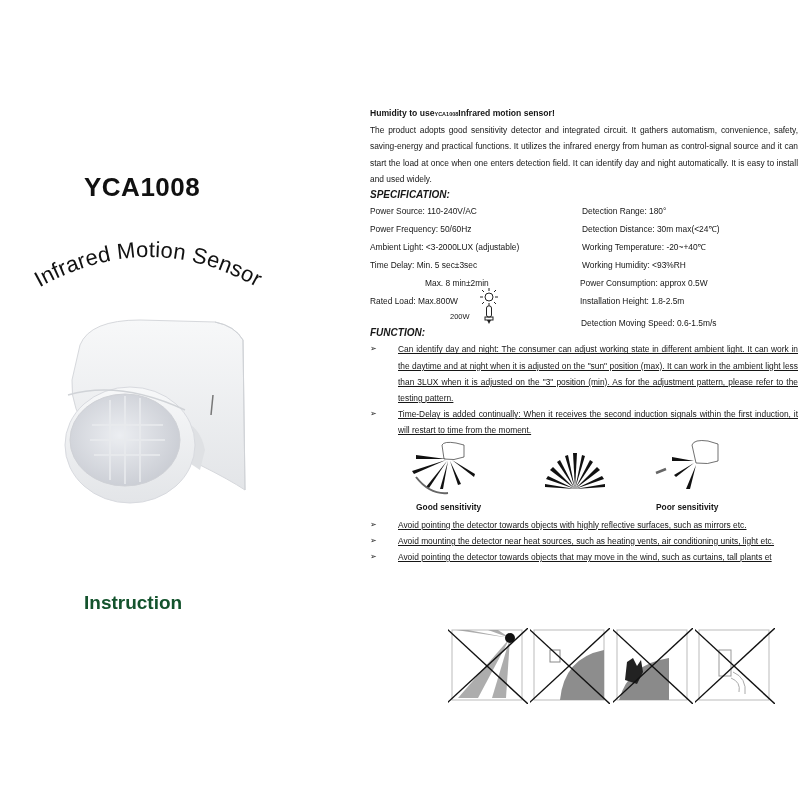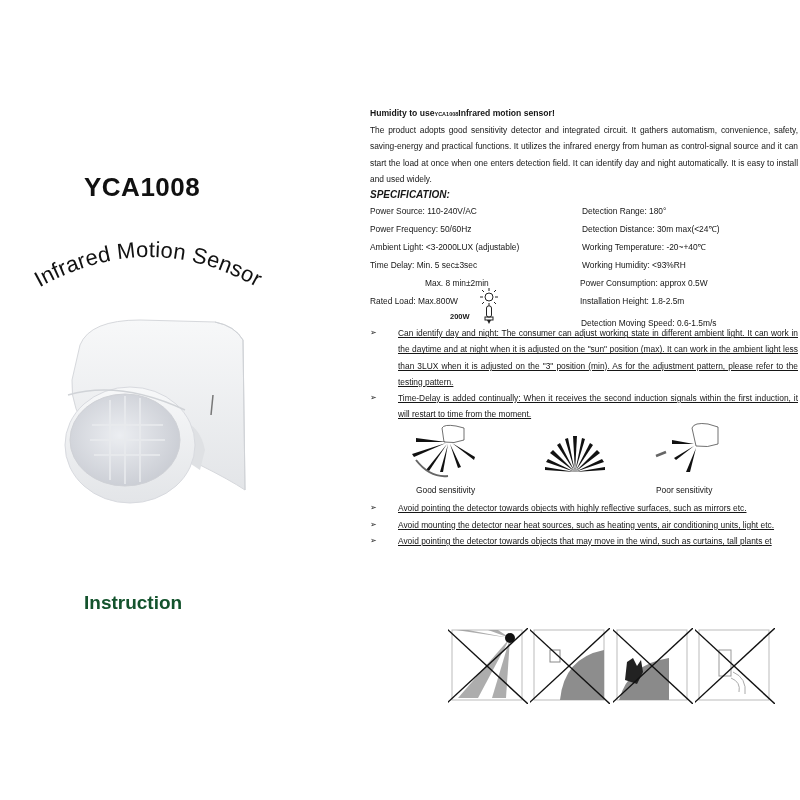--- a/index.html
+++ b/index.html
@@ -23,21 +23,21 @@
 
     .spec { position: relative; height: 122px; }
     .spec-row { position: absolute; white-space: nowrap; }
     .spec-left { left: 0; }
     .spec-right { left: 212px; }
 
     .bullet { display: flex; }
     .bullet .arrow { width: 28px; flex: none; font-size: 8px; }
     .bullet .txt { flex: 1; text-align: justify; text-align-last: left; text-decoration: underline; }
 
-    .sens { position: relative; height: 78px; }
+    .sens { position: relative; height: 78px; font-weight: bold; }
     .sens .lbl { position: absolute; top: 60px; font-size: 8.4px; }
 
     .bold-line { font-weight: bold; font-size: 8.6px; }
 
     .pics { position: absolute; left: 448px; top: 628px; width: 340px; height: 80px; }
     .pic { position: absolute; top: 0; width: 80px; height: 76px; }
   </style>
 </head>
 <body>
 
@@ -107,36 +107,37 @@
         <line x1="9" y1="0" x2="9" y2="3"></line>
           <line x1="9" y1="15" x2="9" y2="18"></line>
         <line x1="0" y1="9" x2="3" y2="9"></line>
           <line x1="15" y1="9" x2="18" y2="9"></line>
         <line x1="2" y1="2" x2="4" y2="4"></line>
           <line x1="14" y1="14" x2="16" y2="16"></line>
         <line x1="16" y1="2" x2="14" y2="4"></line>
           <line x1="2" y1="16" x2="4" y2="14"></line>
       </g>
     </svg>
-    <div class="spec-row spec-left" style="top:106px; left:80px; font-weight:bold; font-size:7.5px">200W</div>
+    <div class="spec-row spec-left" style="top:106px; left:80px; font-weight:normal; font-size:7.5px">200W</div>
     <svg style="position:absolute; left:114px; top:102px; width:10px; height:20px" viewBox="0 0 10 20">
       <rect x="2.5" y="1" width="5" height="11" rx="2" fill="none" stroke="#222" stroke-width="1"></rect>
       <rect x="1" y="12" width="8" height="3" fill="none" stroke="#222" stroke-width="1"></rect>
       <path d="M 3 15 L 5 19 L 7 15" fill="#222"></path>
     </svg>
 
     <div class="spec-row spec-right" style="top:0px">Detection Range: 180°</div>
     <div class="spec-row spec-right" style="top:18px">Detection Distance: 30m max(&lt;24℃)</div>
     <div class="spec-row spec-right" style="top:36px">Working Temperature: -20~+40℃</div>
     <div class="spec-row spec-right" style="top:54px">Working Humidity: &lt;93%RH</div>
     <div class="spec-row spec-right" style="top:72px; left:210px">Power Consumption: approx 0.5W</div>
     <div class="spec-row spec-right" style="top:90px; left:210px">Installation Height: 1.8-2.5m</div>
     <div class="spec-row spec-right" style="top:112px; left:211px">Detection Moving Speed: 0.6-1.5m/s</div>
   </div>
 
+  <div class="section">FUNCTION:</div>
   <div class="bullet">
     <span class="arrow">➢</span>
     <span class="txt">Can identify day and night: The consumer can adjust working state in different ambient light. It can work in the daytime and at night when it is adjusted on the "sun" position (max). It can work in the ambient light less than 3LUX when it is adjusted on the "3" position (min). As for the adjustment pattern, please refer to the testing pattern.</span>
   </div>
   <div class="bullet">
     <span class="arrow">➢</span>
     <span class="txt">Time-Delay is added continually: When it receives the second induction signals within the first induction, it will restart to time from the moment.</span>
   </div>
 
   <div class="sens">

